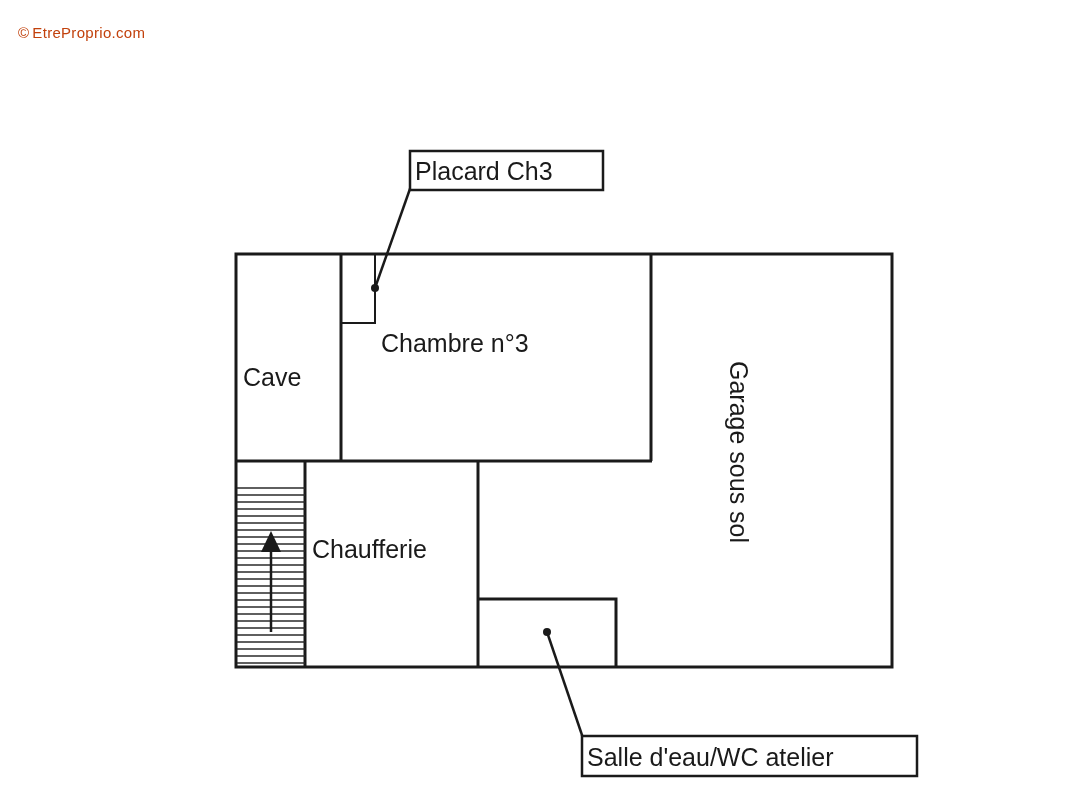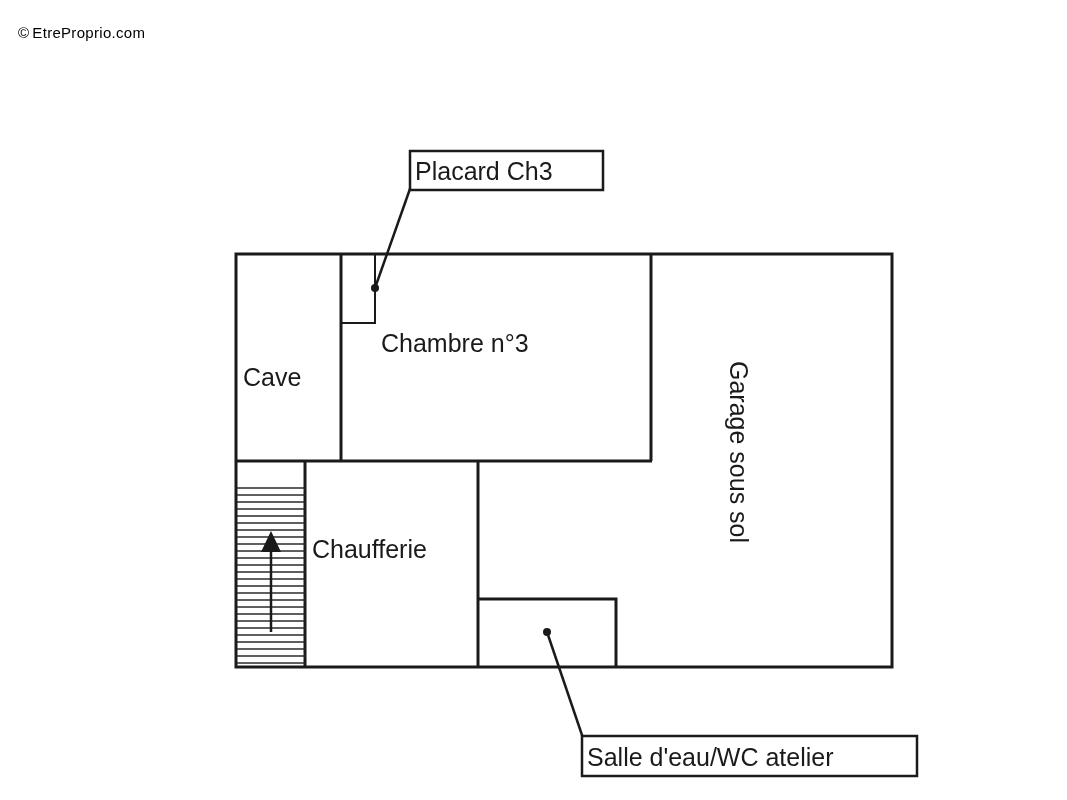--- a/index.html
+++ b/index.html
@@ -1,17 +1,17 @@
 <!DOCTYPE html>
 <html><head>
 <meta charset="utf-8">
 <style>
   html, body { margin: 0; padding: 0; background: #ffffff; }
   body { width: 1067px; height: 800px; position: relative; overflow: hidden; font-family: "Liberation Sans", sans-serif; }
-  .watermark { position: absolute; left: 18px; top: 24px; font-size: 15px; color: #000000; letter-spacing: 0.3px; }
+  .watermark { position: absolute; left: 18px; top: 24px; font-size: 15px; color: #c2410c; letter-spacing: 0.3px; }
   .watermark .copy { margin-right: 3px; }
   svg.plan { position: absolute; left: 0; top: 0; }
   .wall { stroke: #1a1a1a; stroke-width: 3; fill: none; }
   .thin { stroke: #1a1a1a; stroke-width: 2; fill: none; }
   .step { stroke: #2a2a2a; stroke-width: 1.4; }
   .label { font-family: "Liberation Sans", sans-serif; font-size: 25px; fill: #1a1a1a; }
   .callout-box { fill: #ffffff; stroke: #1a1a1a; stroke-width: 2.5; }
 </style>
 </head>
 <body>

